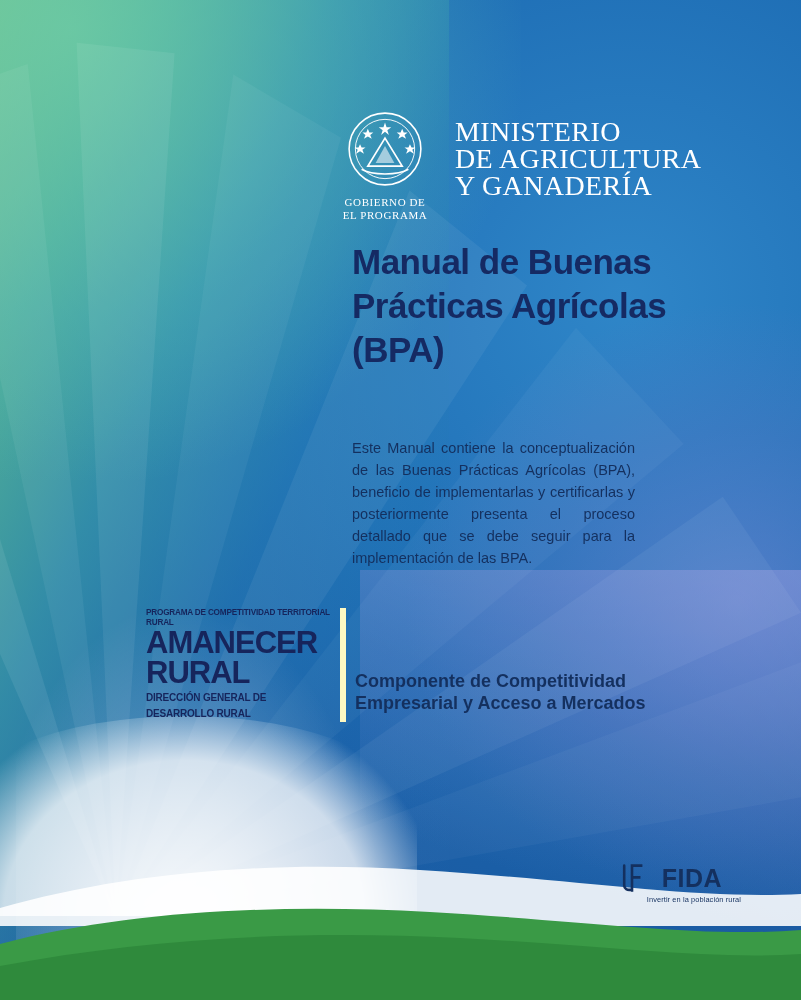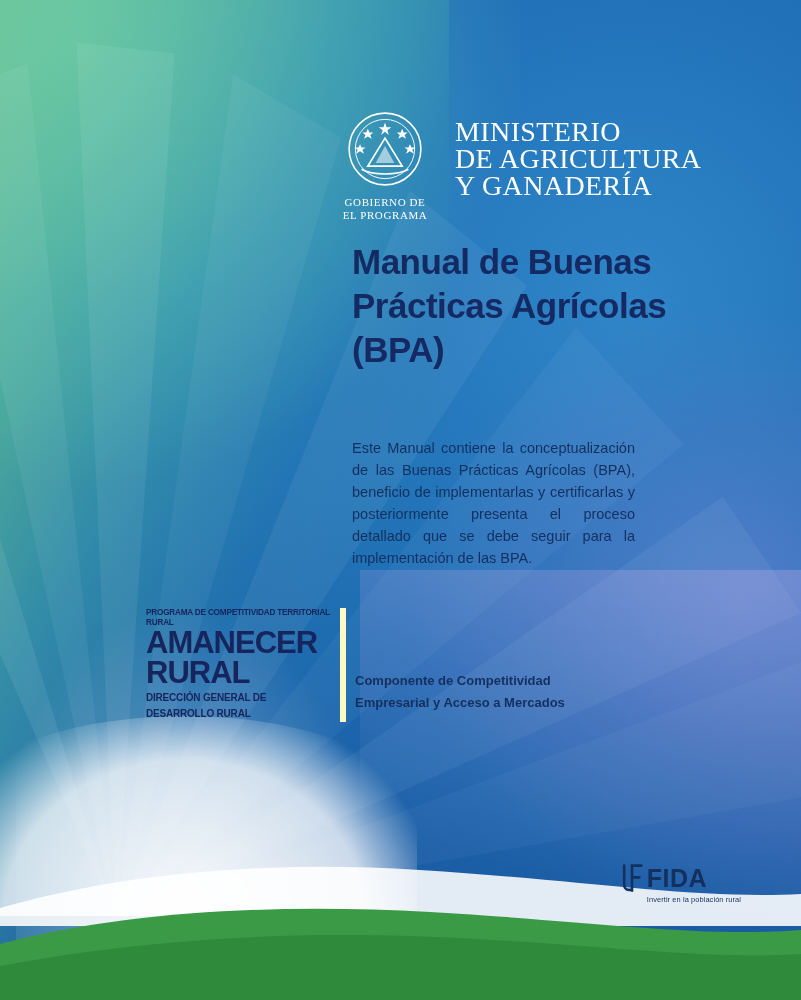--- a/index.html
+++ b/index.html
@@ -207,37 +207,37 @@
     padding-top: 2px;
   }
 
   
   .component {
     position: absolute;
     left: 355px;
     top: 670px;
     width: 300px;
     color: #14305f;
-    font-size: 13px;
+    font-size: 18px;
     line-height: 22px;
     font-weight: bold;
   }
 
   
   .fida {
     position: absolute;
     right: 60px;
     bottom: 96px;
     text-align: left;
     color: #14305f;
   }
   .fida-mark {
     display: flex;
     align-items: center;
-    gap: 2px;
+    gap: 17px;
   }
   .fida-glyph { width: 26px; height: 30px; }
   .fida-word {
     font-size: 25px;
     font-weight: bold;
     letter-spacing: 0.5px;
     color: #14305f;
     font-family: "Liberation Sans", sans-serif;
   }
   .fida-tag {

